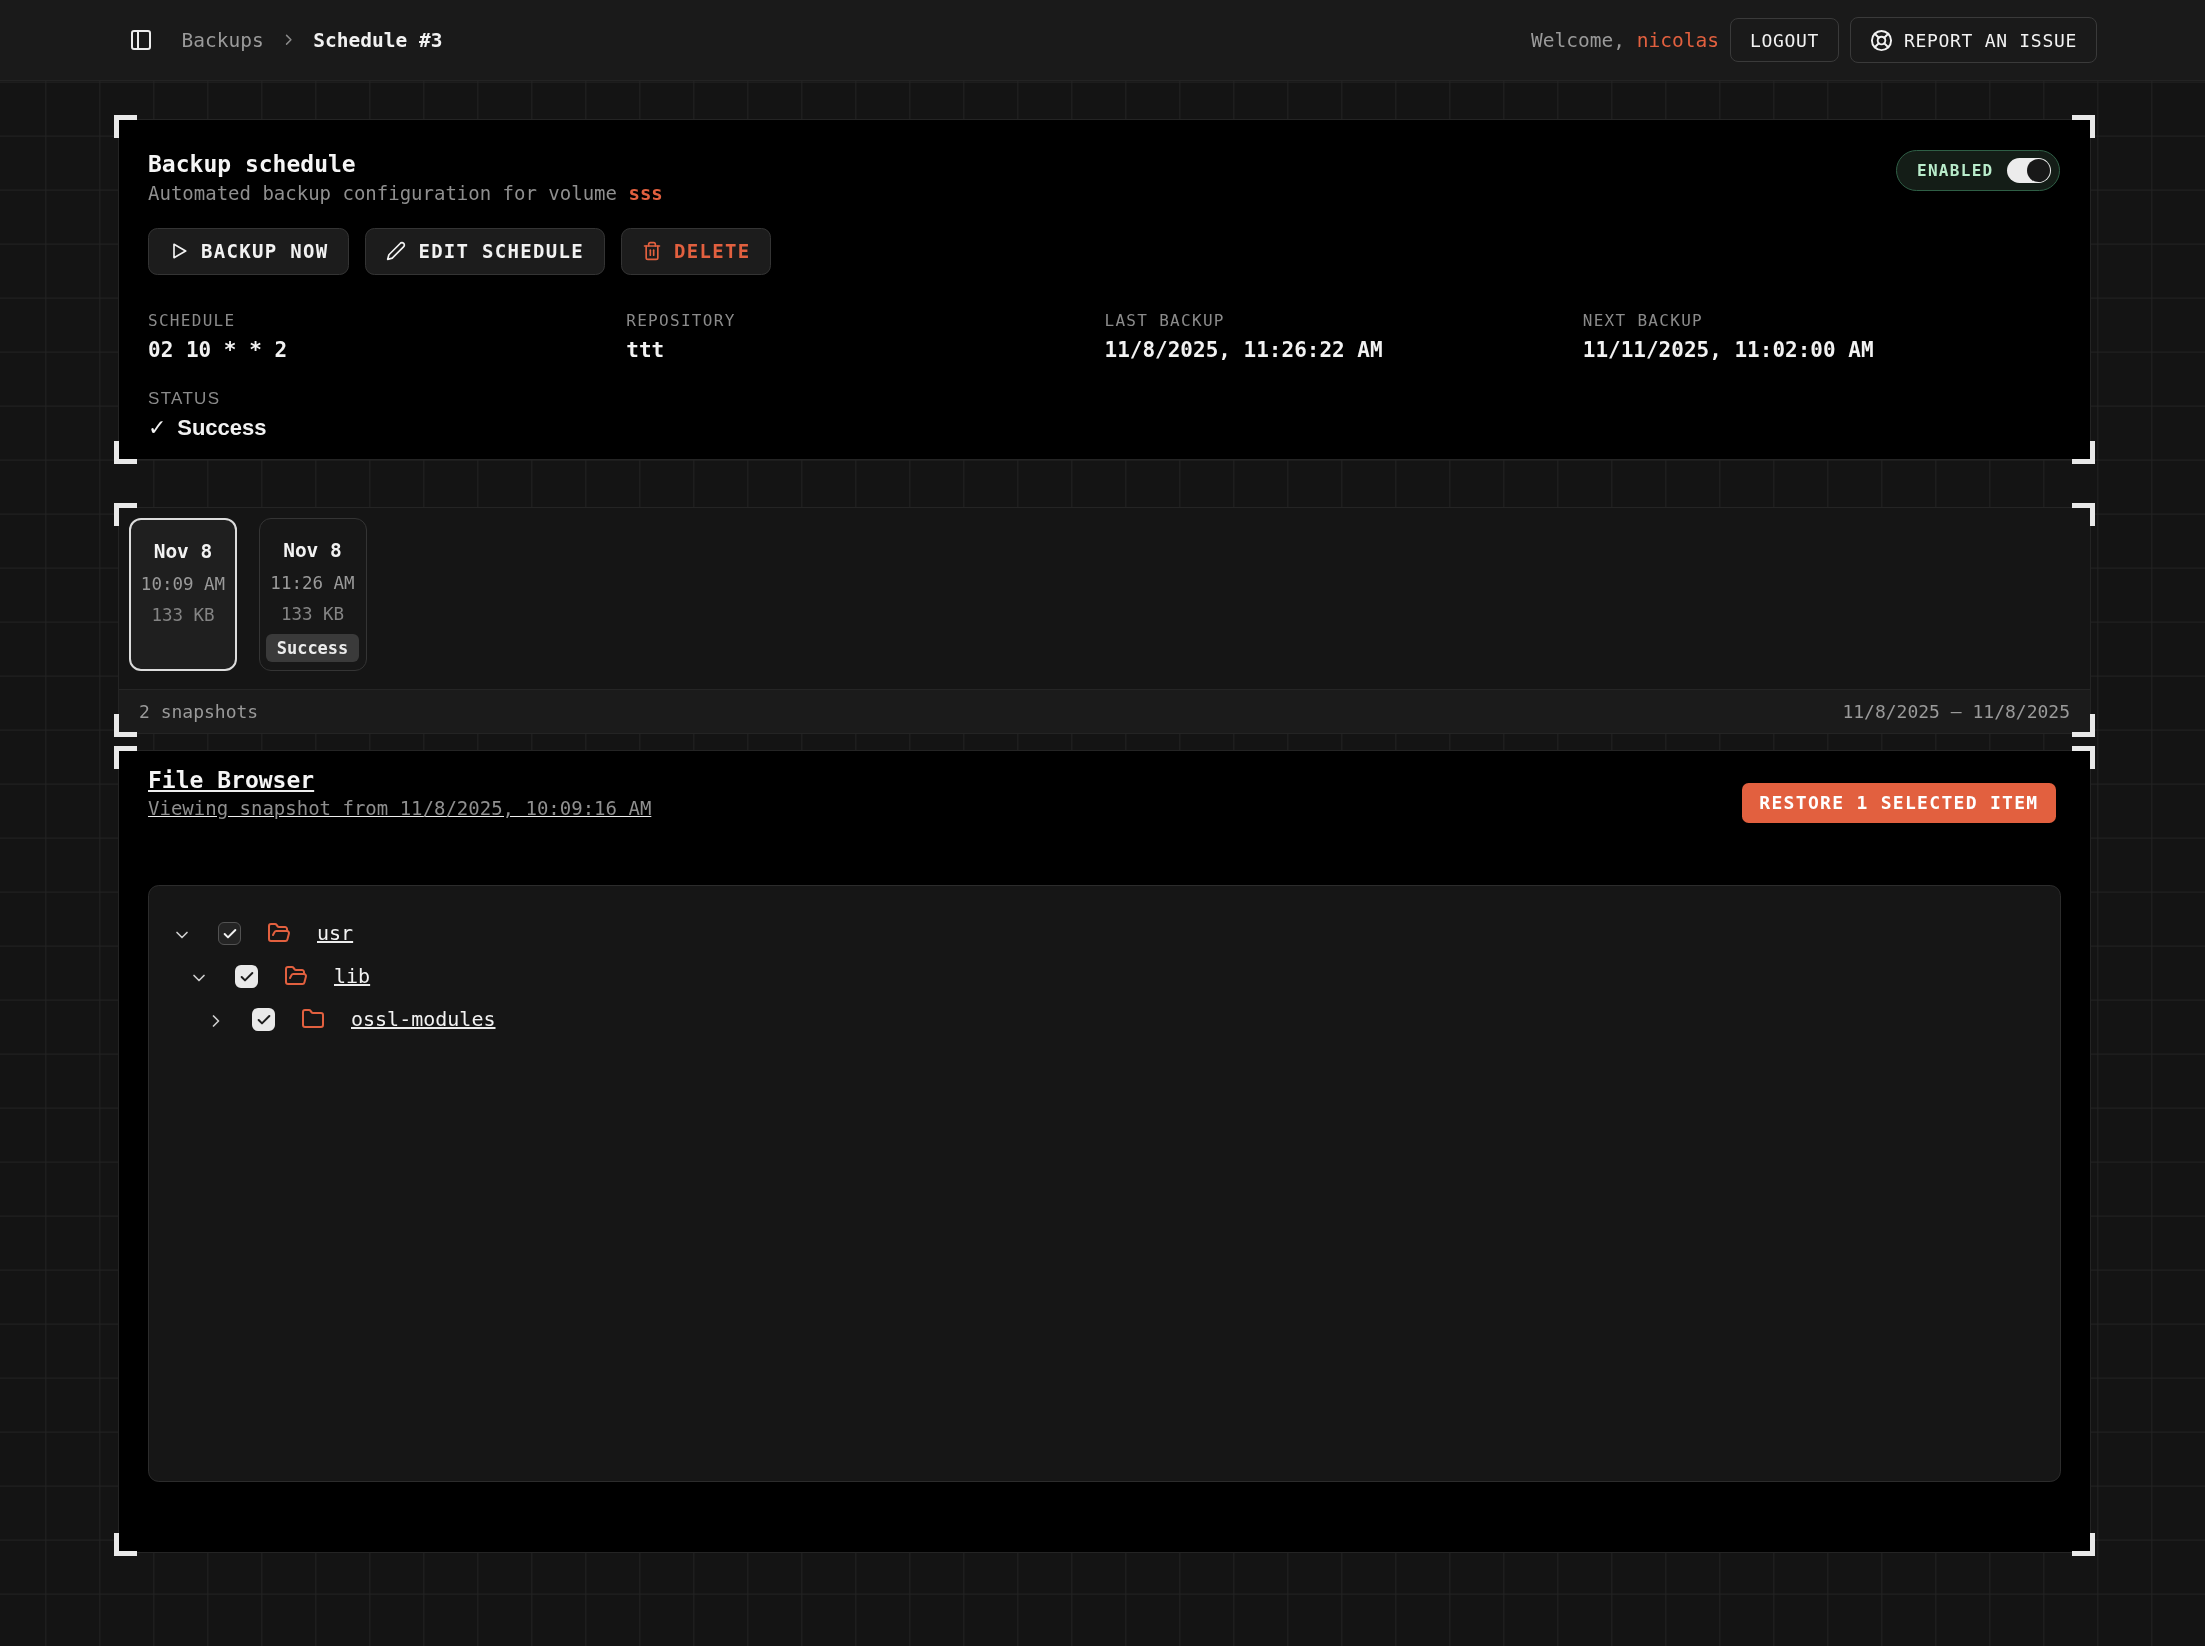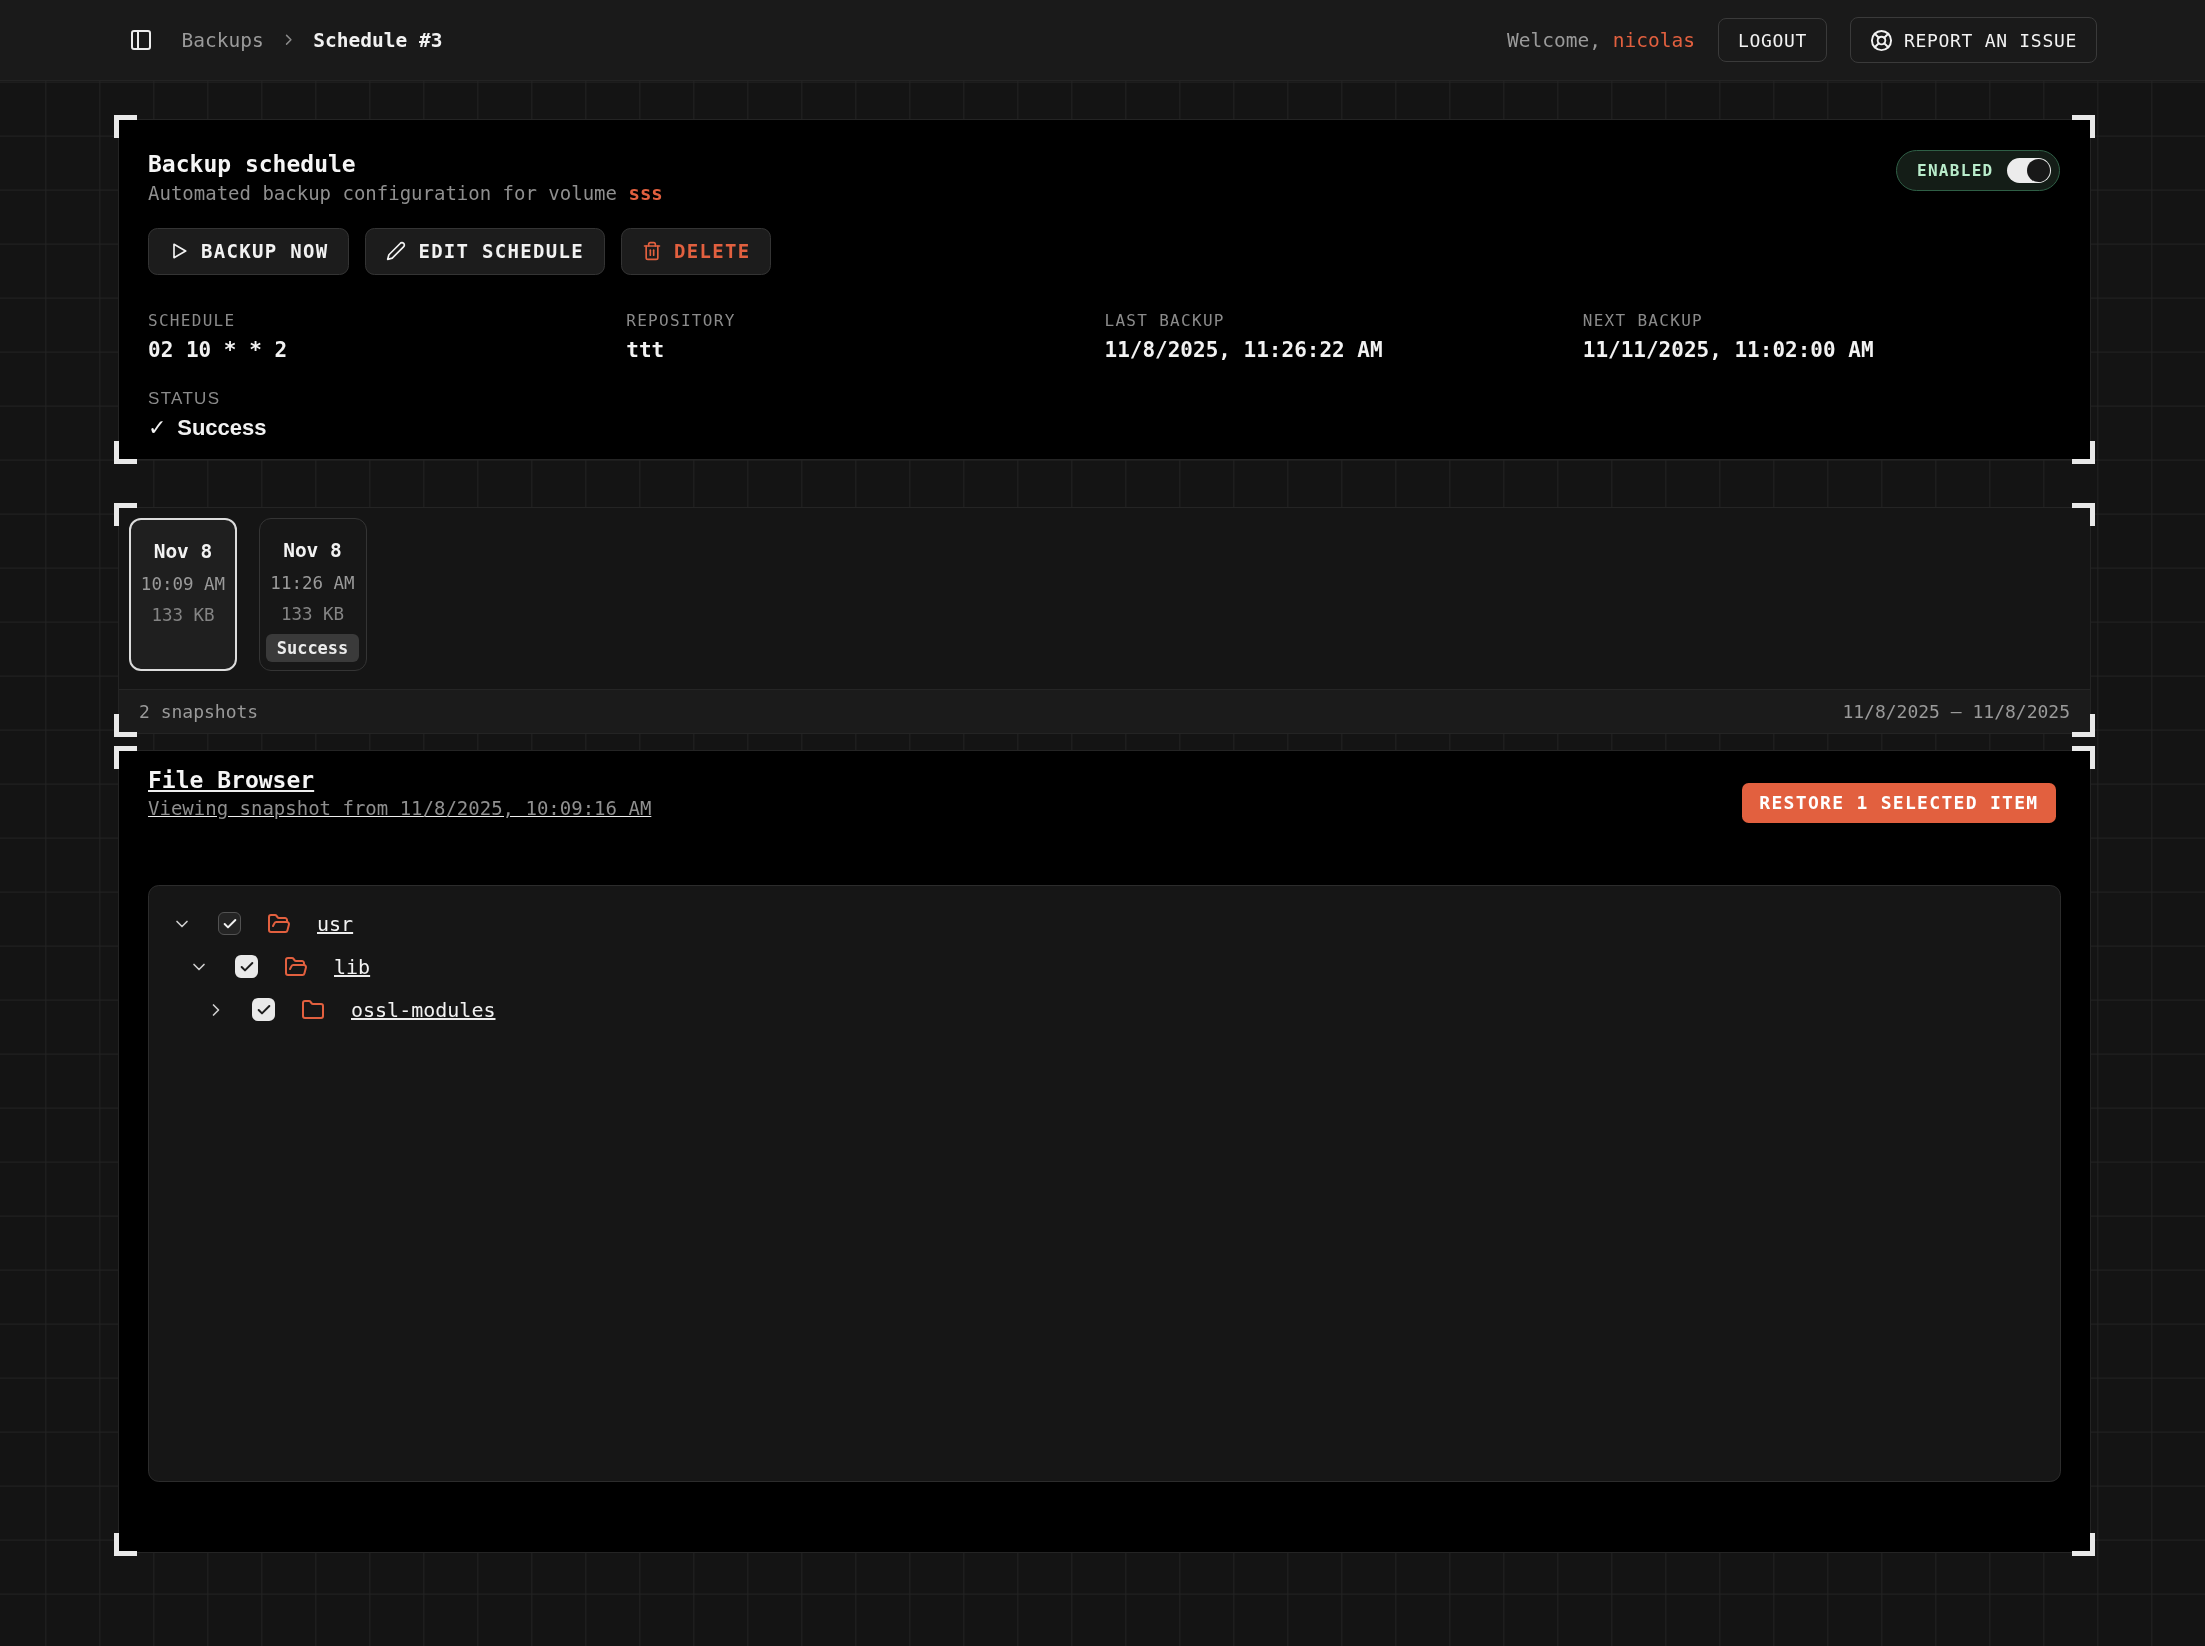--- a/index.html
+++ b/index.html
@@ -23,21 +23,21 @@
     display:flex; align-items:center; justify-content:space-between;
     padding:0 108px 0 126px;
   }
   .topbar-left{ display:flex; align-items:center; gap:25.6px; }
   .icon-btn{ width:30px; height:30px; display:flex; align-items:center; justify-content:center;
     background:transparent; border:none; cursor:pointer; }
   .breadcrumb{ display:flex; align-items:center; gap:16px; font-size:19.5px; }
   .crumb-parent{ color:#9a9a9a; }
   .crumb-sep{ display:flex; align-items:center; }
   .crumb-current{ color:#f2f2f2; font-weight:600; }
-  .topbar-right{ display:flex; align-items:center; gap:23px;justify-content:center; }
+  .topbar-right{ display:flex; align-items:center; gap:11px;justify-content:center; }
   .welcome{ font-size:19.5px; color:#9a9a9a; }
   .welcome .uname{ color:#e2603f; }
   .tb-btn{
     display:flex; align-items:center; gap:10.8px;
     background:#1a1a1a; border:1.3px solid #3a3a3a; border-radius:8px;
     color:#f2f2f2; font-family:inherit; font-size:18px; font-weight:400; letter-spacing:0.7px;
     padding:10.8px 19px; cursor:pointer;
   }
 
   
@@ -111,21 +111,21 @@
     position:absolute; top:32px; right:34px;
     background:#e2603f; border:none; border-radius:6.7px;
     color:#fff; font-family:inherit; font-size:18px; font-weight:700; letter-spacing:1.3px;
     padding:0 17.5px; height:40px; cursor:pointer;
   }
   .tree-panel{
     margin-top:65px; height:597px;
     border:1.3px solid #2c2c2c; border-radius:10.8px; background:#161616;
     padding:16px 0;
   }
-  .tree-row{ display:flex; align-items:center; height:43px; gap:26px; cursor:pointer; }
+  .tree-row{ display:flex; align-items:flex-end; height:43px; gap:26px; cursor:pointer; }
   .tree-row .chev{ width:20px; height:20px; display:flex; align-items:center; justify-content:center; }
   .cb{ width:23px; height:23px; border-radius:6px; display:flex; align-items:center; justify-content:center; }
   .cb.dark{ background:#242424; border:1.3px solid #525252; }
   .cb.light{ background:#e9e9e9; }
   .tree-label{ font-size:20px; color:#f2f2f2; }
   .indent0{ padding-left:23px; } .indent1{ padding-left:40px; } .indent2{ padding-left:57px; }
 
   svg{ display:block; }
 </style>
 </head>

